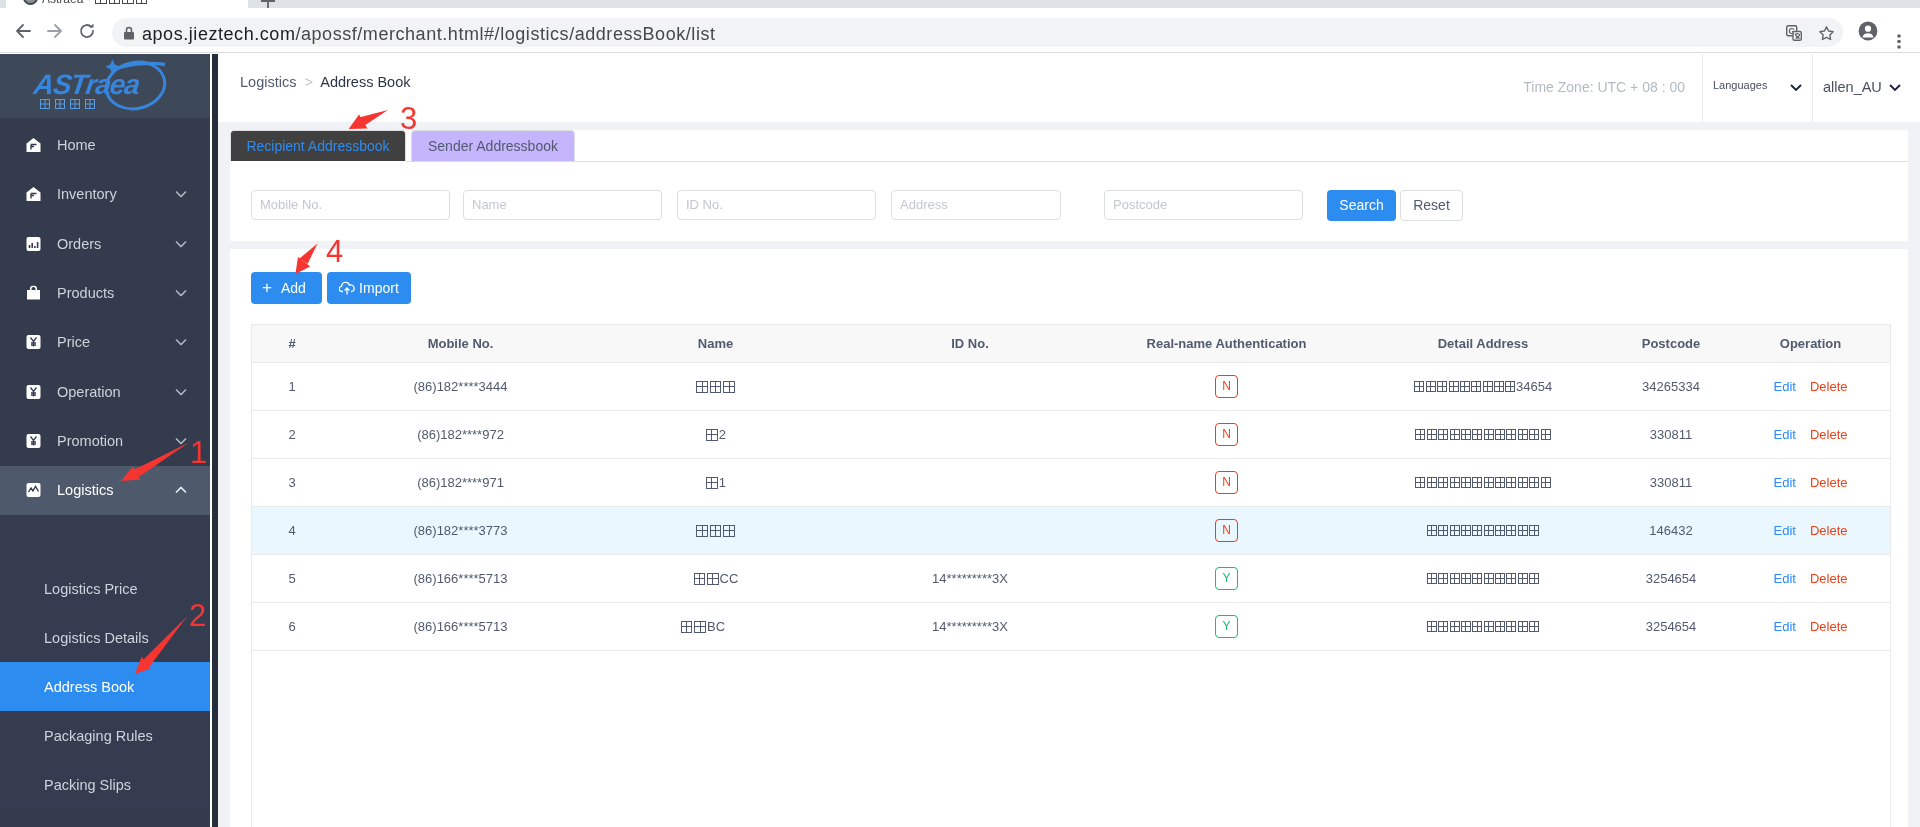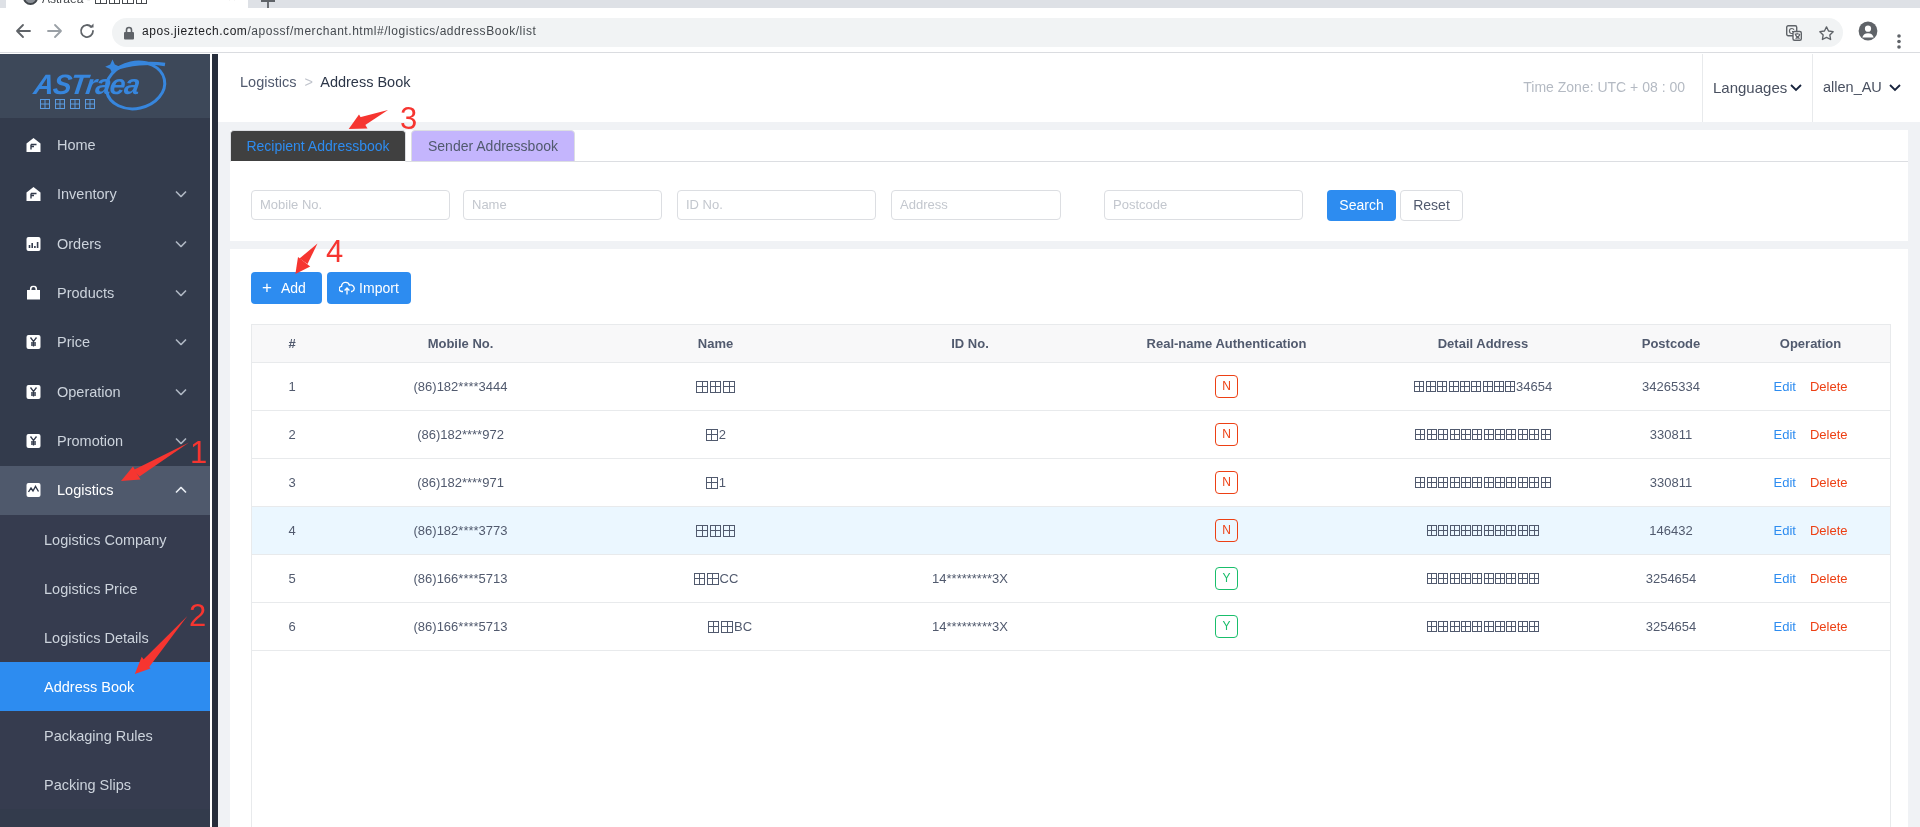--- a/index.html
+++ b/index.html
@@ -7,21 +7,21 @@
 .abs{position:absolute}
 
 #tabstrip{position:absolute;left:0;top:0;width:1920px;height:8px;background:#dee1e6}
 #tab{position:absolute;left:6px;top:-26px;width:242px;height:34px;background:#fff;border-radius:8px 8px 0 0;overflow:hidden}
 #tabtitle{position:absolute;left:36px;top:18px;font-size:12px;color:#45494d;white-space:nowrap}
 #favicon{position:absolute;left:17px;top:16px;width:15px;height:15px;border-radius:50%;border:2.5px solid #41464b;background:#8a8f96}
 #tabx{position:absolute;left:222px;top:15px;font-size:14px;color:#5f6368}
 #newtab{position:absolute;left:261px;top:-6px;width:14px;height:14px}
 #toolbar{position:absolute;left:0;top:8px;width:1920px;height:45px;background:#fff;border-bottom:1px solid #dadce0}
 #omni{position:absolute;left:112px;top:10px;width:1731px;height:29px;border-radius:15px;background:#f1f3f4}
-#url{position:absolute;left:30px;top:6px;font-size:12px;color:#202124;letter-spacing:.55px}
+#url{position:absolute;left:30px;top:6px;font-size:18px;color:#202124;letter-spacing:.55px}
 
 #app{position:absolute;left:0;top:54px;width:1920px;height:773px;background:#f0f2f5}
 #sidebar{position:absolute;left:0;top:0;width:210px;height:773px;background:#333b4c}
 #sbline{position:absolute;left:210px;top:0;width:2px;height:773px;background:#fdfdfd}
 #sbstrip{position:absolute;left:212px;top:0;width:6px;height:773px;background:#262d3b}
 #logoblk{position:absolute;left:0;top:0;width:210px;height:64px;background:#3d4859}
 .mitem{position:absolute;left:0;width:210px;height:49px;color:#ccd3dc;font-size:14.5px}
 .mitem .txt{position:absolute;left:57px;top:50%;transform:translateY(-50%)}
 .mitem .ico{position:absolute;left:26px;top:50%;transform:translateY(-50%);width:15px;height:15px}
 .mitem .chev{position:absolute;left:175px;top:50%;transform:translateY(-50%);width:12px;height:7px}
@@ -192,23 +192,20 @@
         <svg class="ico" viewBox="0 0 15 15">
           <rect x="0.5" y="0.5" width="14" height="14" rx="2" fill="#fff"></rect>
           <path d="M2.5 9.5l2.5-4 2 3 2.5-4.5 3 5" stroke="#333b4c" stroke-width="1.4" fill="none"></path>
         </svg>
         <span class="txt">Logistics</span>
         <svg class="chev" viewBox="0 0 12 7">
           <path d="M1 6l5-5 5 5" stroke="#e8ecf2" stroke-width="1.6" fill="none"></path>
         </svg>
       </div>
     <div id="submenu" style="position:absolute;left:0;top:461px;width:210px;height:294px;background:#363c4f">
-      <div class="smitem" style="top:0">
-          <span class="txt">Logistics Company</span>
-        </div>
       <div class="smitem" style="top:49px">
           <span class="txt">Logistics Price</span>
         </div>
       <div class="smitem" style="top:98px">
           <span class="txt">Logistics Details</span>
         </div>
       <div class="smitem" style="top:147px;background:#2d8cf0;color:#fff">
           <span class="txt">Address Book</span>
         </div>
       <div class="smitem" style="top:196px">
@@ -219,21 +216,21 @@
         </div>
     </div>
   </div>
   <div id="sbline"></div>
   <div id="sbstrip"></div>
   <div id="header">
     <div class="abs" style="left:22px;top:20px;font-size:14.5px;color:#515a6e">Logistics&nbsp; <span style="color:#c0c4cc">&gt;</span>&nbsp; <span style="color:#2c3648">Address Book</span></div>
     <div class="abs" style="left:1484px;top:0;width:1px;height:68px;background:#e8eaec"></div>
     <div class="abs" style="left:1594px;top:0;width:1px;height:68px;background:#e8eaec"></div>
     <div class="abs" style="right:235px;top:25px;font-size:14px;color:#b4bac3">Time Zone: UTC + 08 : 00</div>
-    <div class="abs" style="left:1495px;top:25px;font-size:15px;color:#495060">Languages</div>
+    <div class="abs" style="left:1495px;top:25px;font-size:11px;color:#495060">Languages</div>
     <svg class="abs" style="left:1572px;top:30px" width="12" height="8" viewBox="0 0 12 8">
         <path d="M1 1l5 5 5-5" stroke="#17233d" stroke-width="1.8" fill="none"></path>
       </svg>
     <div class="abs" style="left:1605px;top:25px;font-size:14.5px;color:#495060">allen_AU</div>
     <svg class="abs" style="left:1671px;top:30px" width="12" height="8" viewBox="0 0 12 8">
         <path d="M1 1l5 5 5-5" stroke="#17233d" stroke-width="1.8" fill="none"></path>
       </svg>
   </div>
   <div id="content"></div>
   <div id="card1">
@@ -397,21 +394,21 @@
         <div class="cell" style="left:1359px;width:120px">3254654</div>
         <div class="cell" style="left:1479px;width:159px">
             <span style="color:#2d8cf0">Edit</span>
             <span style="width:14px"></span>
             <span style="color:#ed4014">Delete</span>
           </div>
       </div>
       <div class="trow" style="top:278px;height:48px">
         <div class="cell" style="left:0;width:80px">6</div>
         <div class="cell" style="left:80px;width:257px">(86)166****5713</div>
-        <div class="cell" style="left:351px;width:253px"><i class="cj"></i><i class="cj"></i>BC</div>
+        <div class="cell" style="left:324px;width:253px"><i class="cj"></i><i class="cj"></i>BC</div>
         <div class="cell" style="left:590px;width:256px">14*********3X</div>
         <div class="cell" style="left:846px;width:257px">
             <span class="badge" style="color:#19be6b">Y</span>
           </div>
         <div class="cell cjs" style="left:1103px;width:256px">
             <i class="cj"></i>
             <i class="cj"></i>
             <i class="cj"></i>
             <i class="cj"></i>
             <i class="cj"></i>

